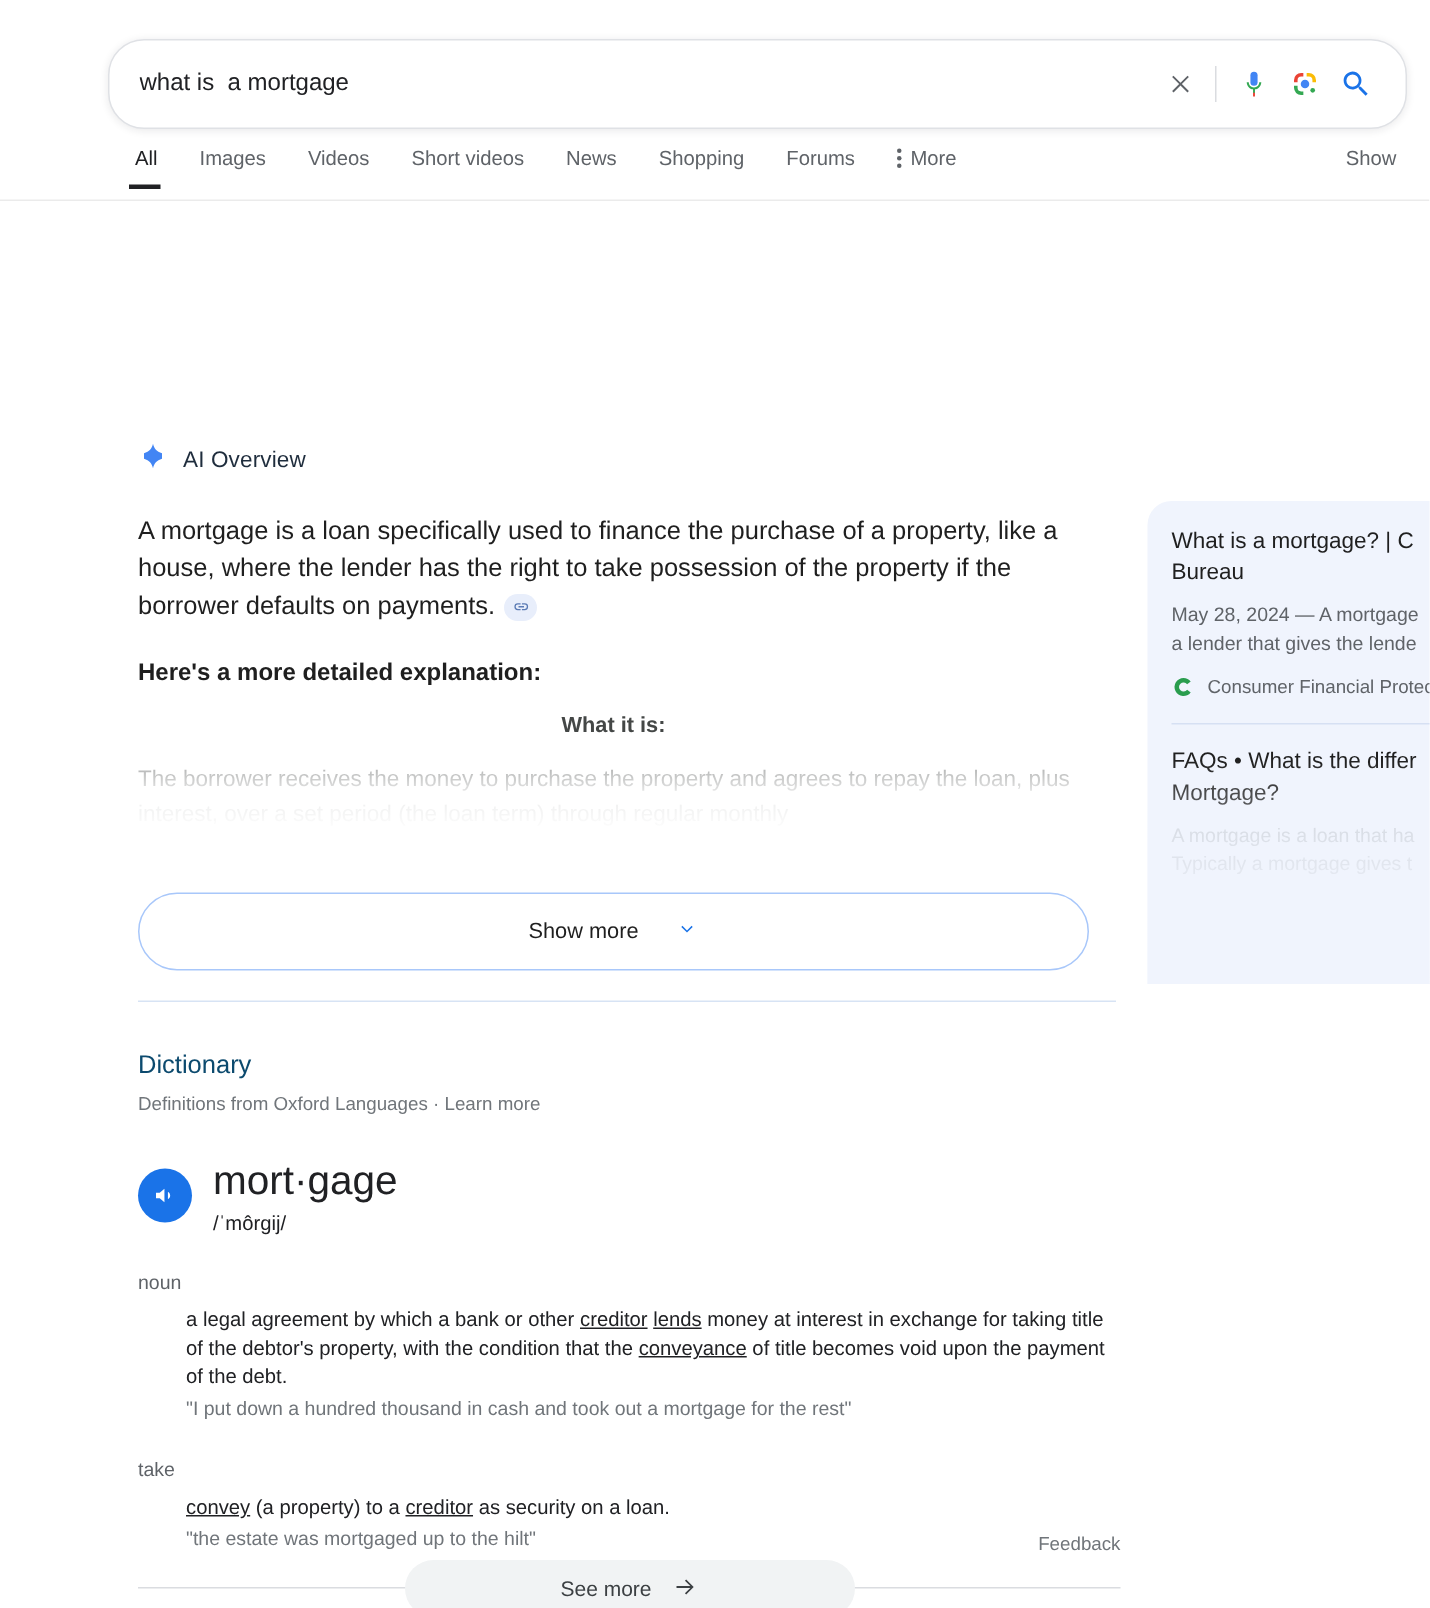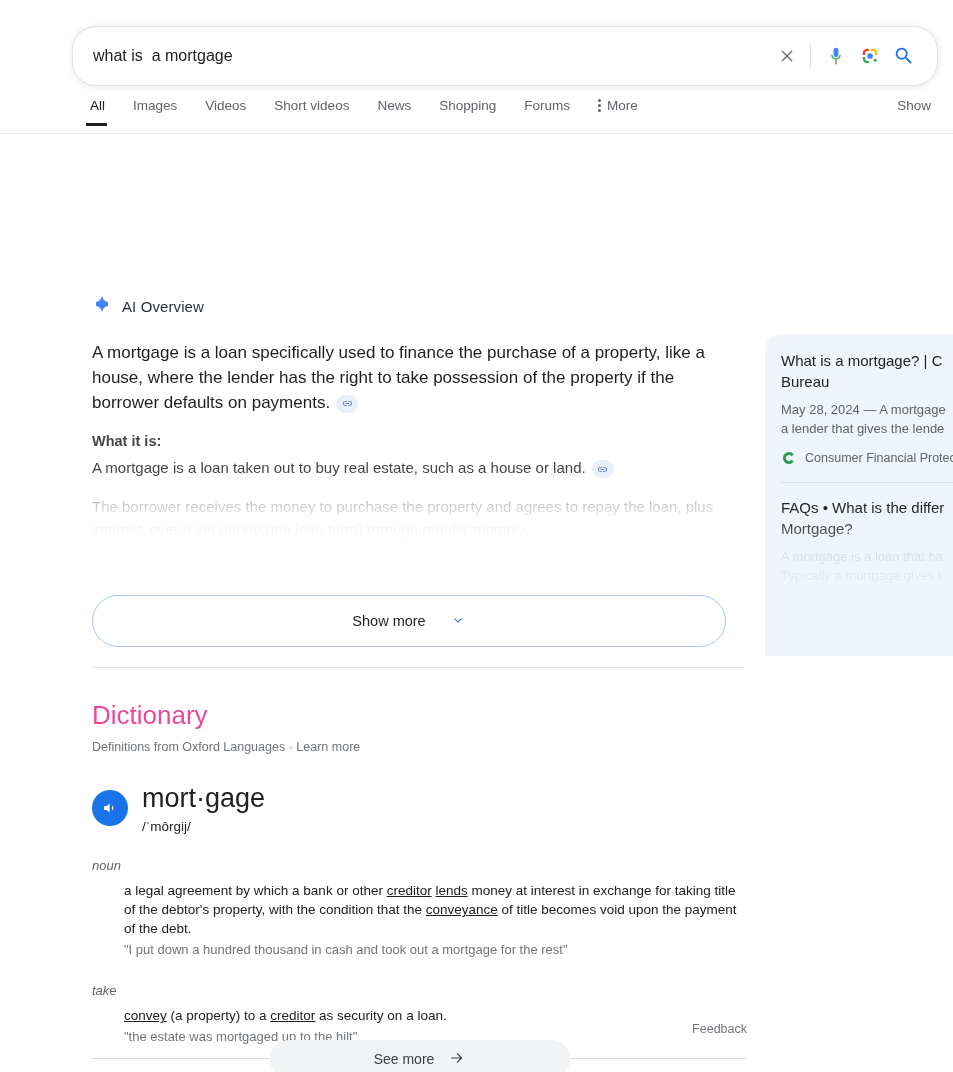--- a/index.html
+++ b/index.html
@@ -79,21 +79,21 @@
   .aio-lead {
     margin-top: 22px;
     font-size: 17px; line-height: 25px; color: #1f1f1f;
   }
   .aio-sub {
     margin-top: 24px;
     font-size: 16px; font-weight: bold; color:#1f1f1f;
   }
   .aio-h3 {
     margin-top: 18px;
-    font-size: 14.5px; font-weight: bold; color:#444746;
+    font-size: 14.5px; font-weight: bold; color:#444746;text-align:center;
   }
   .aio-p {
     margin-top: 7px;
     font-size: 15px; line-height: 23px; color:#444746;
   }
   .cite {
     display:inline-flex; align-items:center; justify-content:center;
     width: 22px; height: 18px; border-radius: 9px;
     background:#e8eefb; vertical-align: middle; margin-left: 6px;
     cursor: pointer;
@@ -143,34 +143,34 @@
   .src-sep { height:1px; background:#d6e0f3; margin: 4px 16px 0 16px; }
   .src-card2 { padding: 14px 16px 0 16px; position:relative; }
   .src-card2 .faded { color:#c8cdd4; }
   .src-fade-mask {
     position:absolute; left:0; right:0; bottom:0; height:150px;
     background: linear-gradient(to bottom, rgba(240,244,253,0) 0%, rgba(240,244,253,.75) 55%, rgba(240,244,253,1) 100%);
   }
 
   
   .dict { position:absolute; left:92px; top:566px; width: 655px; }
-  .dict-title { font-size:26px; color:#ec4899; font-weight:400; }
+  .dict-title { font-size:17px; color:#0c4a6e; font-weight:400; }
   .dict-sub { margin-top:9px; font-size:12.5px; color:#70757a; }
   .dict-sub a { color:#70757a; cursor:pointer; }
 
   .word-row { margin-top: 30px; display:flex; align-items:flex-start; gap:14px; }
   .speaker {
     width:36px; height:36px; border-radius:50%; background:#1a73e8;
     display:flex; align-items:center; justify-content:center; cursor:pointer;
     flex: 0 0 auto; margin-top: 6px;
   }
   .word { font-size:27px; color:#202124; line-height:1.05; font-weight:400;text-align:center; }
   .phon { margin-top:7px; font-size:13.5px; color:#202124; }
 
-  .pos { margin-top: 24px; font-size:13px; font-style:italic; color:#5f6368; }
+  .pos { margin-top: 24px; font-size:13px; color:#5f6368; }
   .defs { margin-top: 8px; padding-left: 32px; }
   .def { font-size:13.5px; line-height:19px; color:#202124; }
   .def u { text-decoration:underline; cursor:pointer; }
   .example { margin-top:2px; font-size:13px; line-height:19px; color:#70757a; }
 
   .feedback {
     position:absolute; right: 0; top: 0;
     font-size:12.5px; color:#70757a; cursor:pointer;
   }
   .dict-feedback-wrap { position:absolute; left:92px; top:888px; width:655px; height:18px; }
@@ -282,29 +282,23 @@
     </div>
 
     <div class="aio-lead">
       <span>A mortgage is a loan specifically used to finance the purchase of a property, like a house, where the lender has the right to take possession of the property if the borrower defaults on payments.</span><span class="cite">
         <svg width="11" height="11" viewBox="0 0 24 24" aria-hidden="true">
           <path d="M3.9 12a3.1 3.1 0 0 1 3.1-3.1h4V7H7a5 5 0 0 0 0 10h4v-1.9H7A3.1 3.1 0 0 1 3.9 12zM8 13h8v-2H8zm9-6h-4v1.9h4a3.1 3.1 0 0 1 0 6.2h-4V17h4a5 5 0 0 0 0-10z" fill="#5b7bb5"></path>
         </svg>
       </span>
     </div>
 
+    <div class="aio-sub">Here's a more detailed explanation:</div>
 
     <div class="aio-h3">What it is:</div>
-    <div class="aio-p">
-      <span>A mortgage is a loan taken out to buy real estate, such as a house or land.</span><span class="cite">
-        <svg width="11" height="11" viewBox="0 0 24 24" aria-hidden="true">
-          <path d="M3.9 12a3.1 3.1 0 0 1 3.1-3.1h4V7H7a5 5 0 0 0 0 10h4v-1.9H7A3.1 3.1 0 0 1 3.9 12zM8 13h8v-2H8zm9-6h-4v1.9h4a3.1 3.1 0 0 1 0 6.2h-4V17h4a5 5 0 0 0 0-10z" fill="#5b7bb5"></path>
-        </svg>
-      </span>
-    </div>
 
     <div class="aio-fade">
       <div class="aio-p">The borrower receives the money to purchase the property and agrees to repay the loan, plus interest, over a set period (the loan term) through regular monthly</div>
     </div>
   </div>
 
   <div class="showmore">
     <span>Show more</span>
     <span>
       <svg width="16" height="16" viewBox="0 0 24 24" aria-hidden="true">

